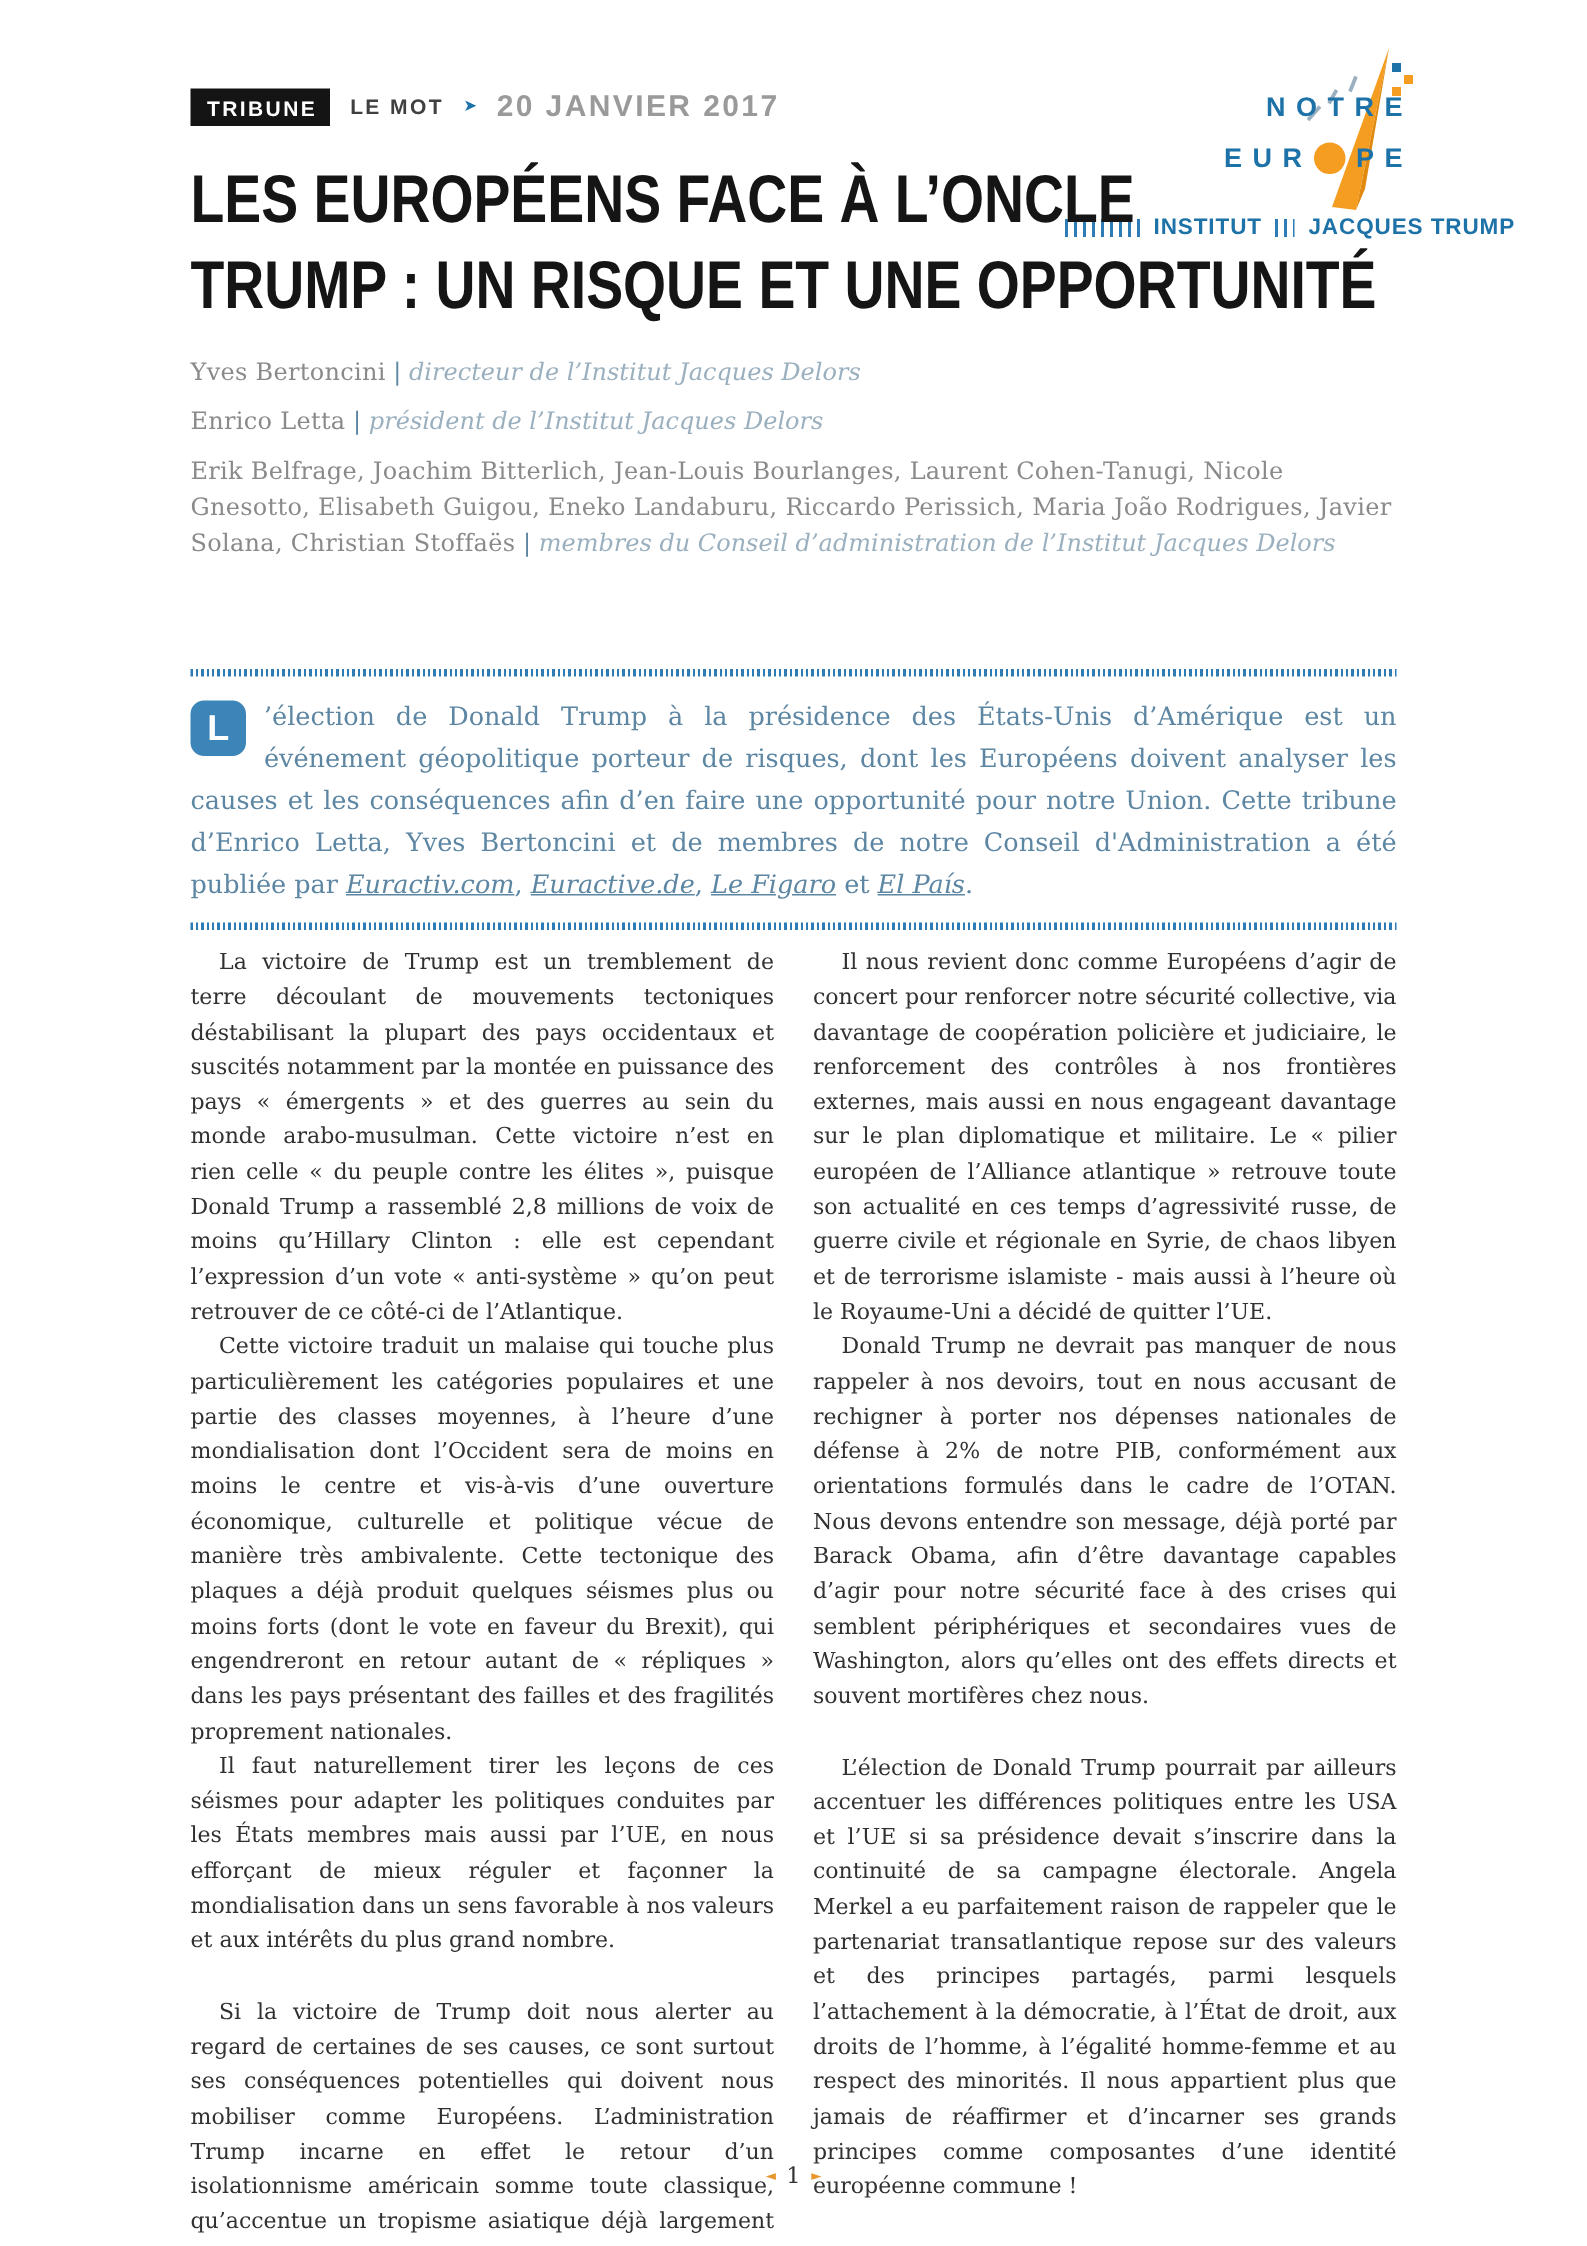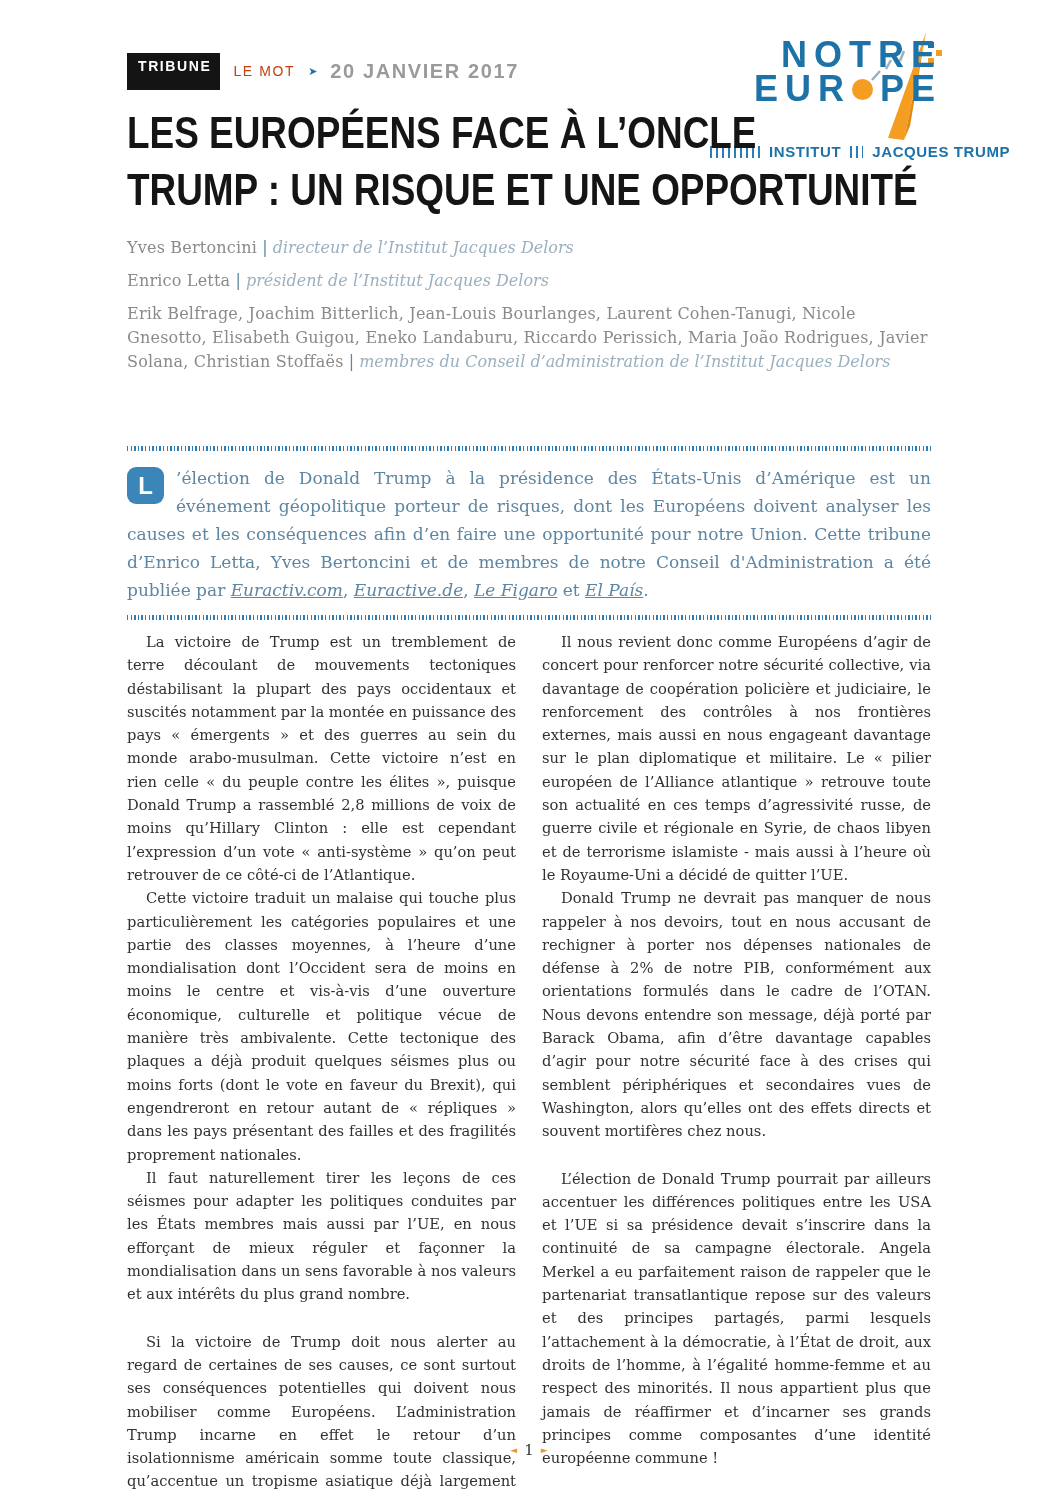--- a/index.html
+++ b/index.html
@@ -21,25 +21,25 @@
     gap: 13px;
     font-family: "Liberation Sans", sans-serif;
     height: 26px;
   }
   .badge {
     background: #141414;
     color: #ffffff;
     font-weight: bold;
     font-size: 14px;
     letter-spacing: 1.6px;
-    padding: 5px 9px 16px 11px;
+    padding: 5px 9px 4px 11px;
   }
   .section-label {
-    color: #c2410c;
-    font-weight: normal;
+    color: #404040;
+    font-weight: bold;
     font-size: 14px;
     letter-spacing: 1.6px;
   }
   .kicker-arrow { color: #1d72a8; font-size: 11px; line-height: 1; }
   .kicker-date {
     color: #9a9a9a;
     font-weight: bold;
     font-size: 20px;
     letter-spacing: 1.6px;
   }
@@ -49,25 +49,25 @@
     position: absolute;
     top: 38px;
     right: 58px;
     width: 300px;
     height: 122px;
     color: #1d72a8;
     font-family: "Liberation Sans", sans-serif;
   }
   .logo-big {
     position: absolute;
-    top: 0;
+    top: 16px;
     right: 58px;
     text-align: right;
     font-weight: bold;
-    font-size: 36px;
+    font-size: 18px;
     line-height: 34px;
     letter-spacing: 7px;
   }
   .logo-europe { display: flex; align-items: center; justify-content: flex-start; }
   .logo-o {
     display: inline-block;
     width: 21px; height: 21px;
     border-radius: 50%;
     background: #f49d20;
     margin: 0 7px 0 1px;

